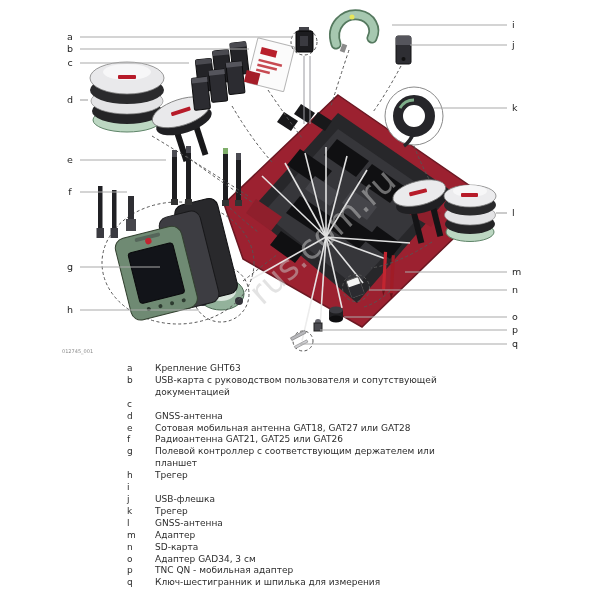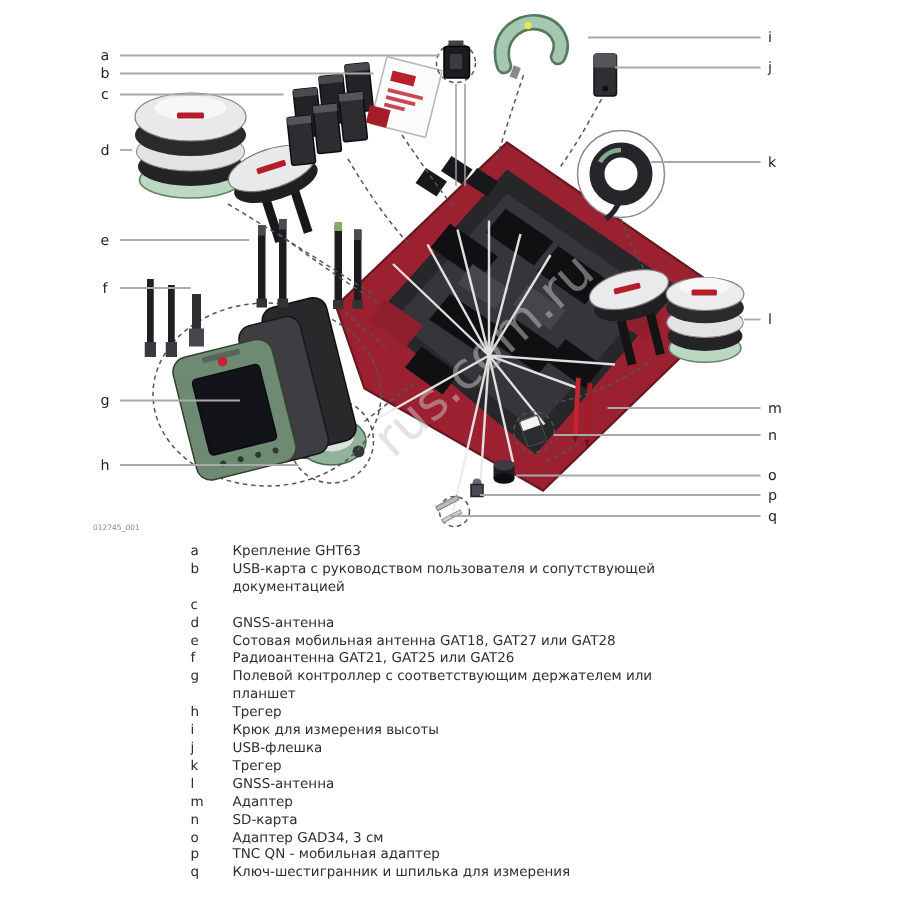--- a/index.html
+++ b/index.html
@@ -319,21 +319,20 @@
     <div class="row">
         <span class="ltr">g</span>
         <span class="txt">Полевой контроллер с соответствующим держателем или планшет</span>
       </div>
     <div class="row">
         <span class="ltr">h</span>
         <span class="txt">Трегер</span>
       </div>
     <div class="row">
         <span class="ltr">i</span>
-        <span class="txt">Крюк для измерения высоты</span>
       </div>
     <div class="row">
         <span class="ltr">j</span>
         <span class="txt">USB-флешка</span>
       </div>
     <div class="row">
         <span class="ltr">k</span>
         <span class="txt">Трегер</span>
       </div>
     <div class="row">

